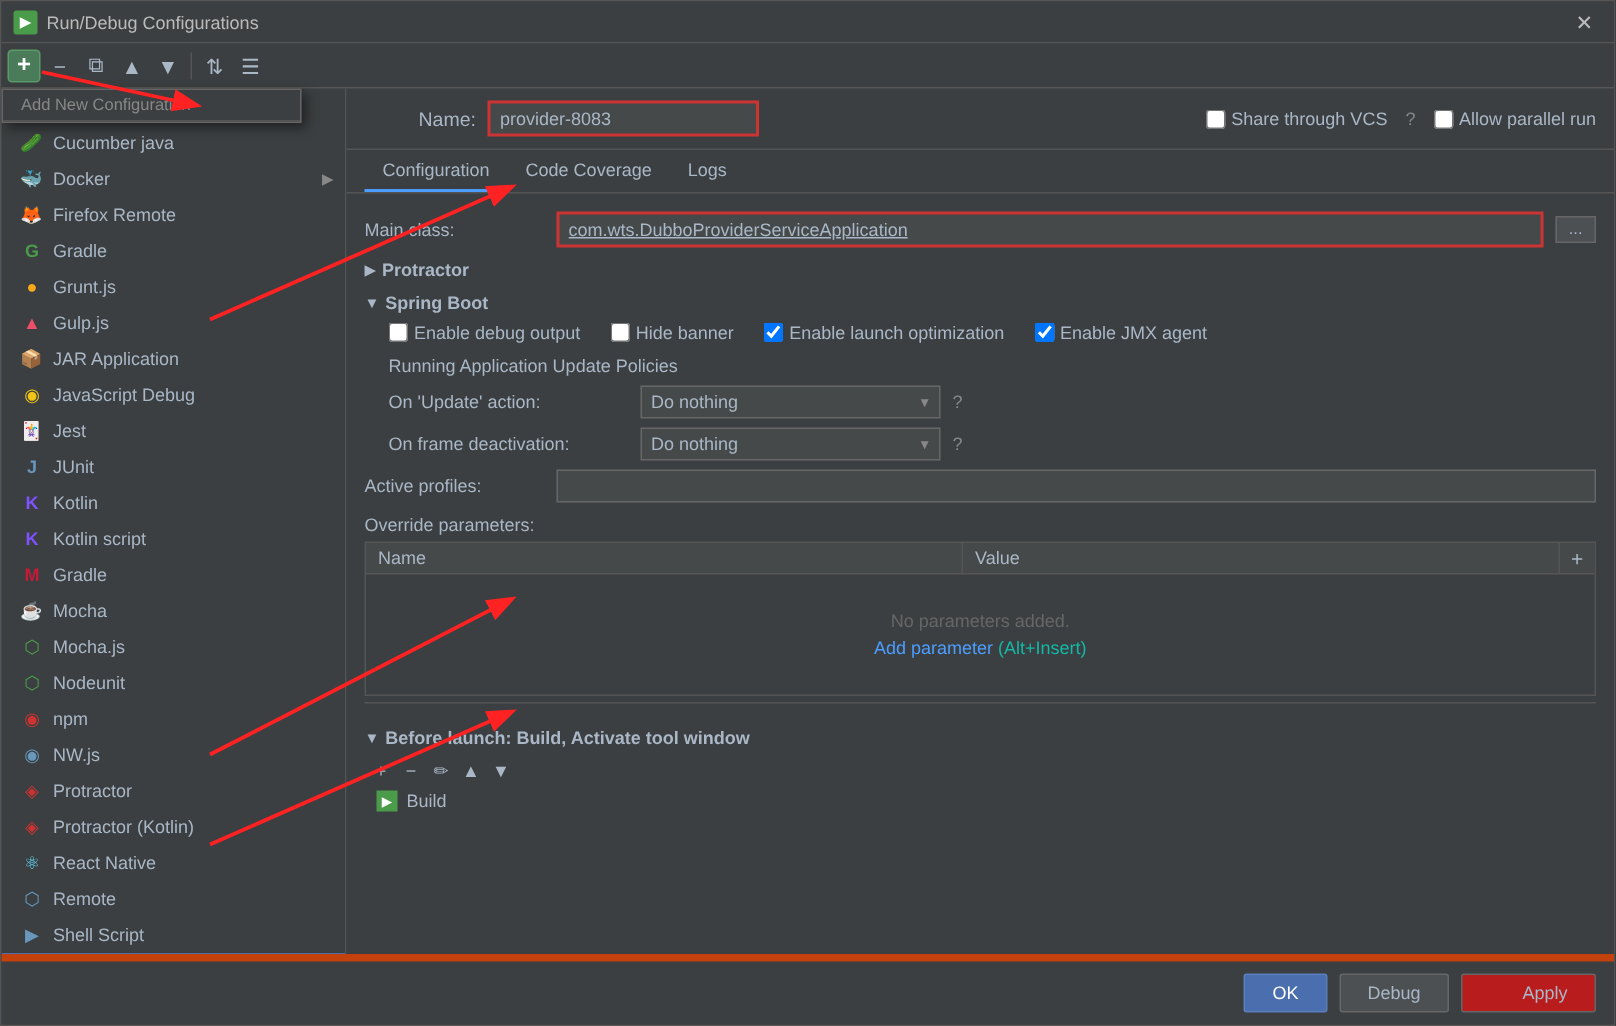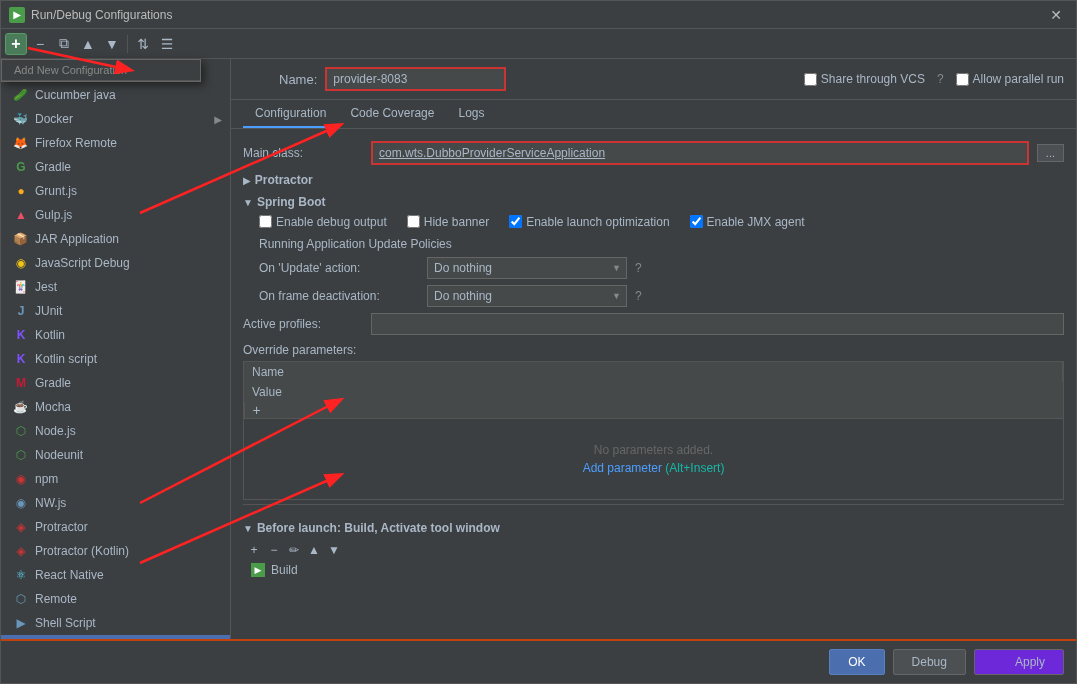--- a/index.html
+++ b/index.html
@@ -339,21 +339,20 @@
     }
     .params-table {
       border: 1px solid #555;
       width: 100%;
       margin-bottom: 4px;
     }
     .params-table-header {
       display: flex;
       background: #45494a;
       border-bottom: 1px solid #555;
-      flex-direction: column;
     }
     .params-col-name {
       flex: 1;
       padding: 3px 8px;
       font-size: 12px;
       color: #a9b7c6;
       border-right: 1px solid #555;
     }
     .params-col-value {
       flex: 1;
@@ -424,41 +423,41 @@
       display: flex;
       align-items: center;
       justify-content: center;
       font-size: 9px;
     }
     .footer {
       display: flex;
       justify-content: flex-end;
       align-items: center;
       padding: 8px 12px;
-      border-top: 2px solid #c2410c;
+      border-top: 5px solid #c2410c;
       gap: 8px;
       flex-shrink: 0;
       background: #3c3f41;
     }
     .footer-btn {
       padding: 5px 18px;
       font-size: 12px;
       cursor: pointer;
       border-radius: 2px;
       border: 1px solid #666;
       background: #4c5052;
       color: #a9b7c6;
     }
     .footer-btn.primary {
       background: #4b6eaf;
       border-color: #5b7ebf;
       color: white;
     }
     .footer-btn.apply-btn {
-      background: #6d28d9;
+      background: #b91c1c;
       color: #a9b7c6;
       padding-left: 40px;
     }
     
     .arrow-overlay {
       position: absolute;
       top: 0; left: 0;
       width: 1077px;
       height: 684px;
       pointer-events: none;
@@ -552,21 +551,21 @@
       <div class="sidebar-item">
         <span class="item-icon" style="color:#c71a36; font-weight:bold;">M</span>
         <span>Gradle</span>
       </div>
       <div class="sidebar-item">
         <span class="item-icon" style="color:#8d6748;">☕</span>
         <span>Mocha</span>
       </div>
       <div class="sidebar-item">
         <span class="item-icon" style="color:#4a9c4a;">⬡</span>
-        <span>Node.js</span>
+        <span>Mocha.js</span>
       </div>
       <div class="sidebar-item">
         <span class="item-icon" style="color:#4a9c4a;">⬡</span>
         <span>Nodeunit</span>
       </div>
       <div class="sidebar-item">
         <span class="item-icon" style="color:#cc3333;">◉</span>
         <span>npm</span>
       </div>
       <div class="sidebar-item">

